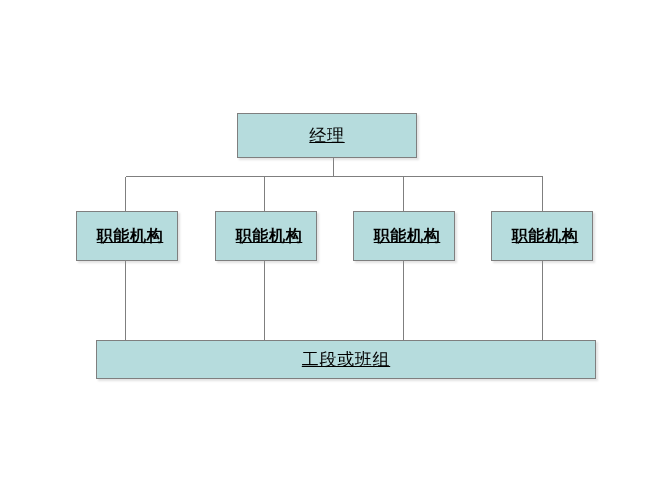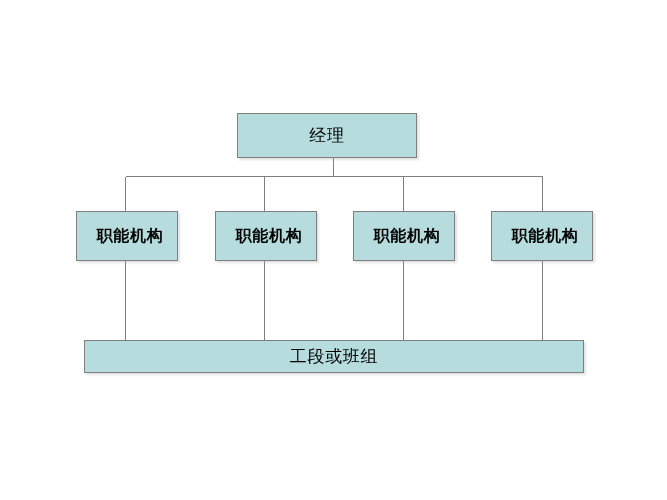--- a/index.html
+++ b/index.html
@@ -33,20 +33,21 @@
     justify-content: center;
     color: #000000;
     z-index: 2;
   }
   .node-label {
     display: block;
     text-align: left;
     line-height: 1.1;
     letter-spacing: 0.04em;
     white-space: nowrap;
+    text-decoration: underline;
   }
   #node-manager {
     left: 237px;
     top: 113px;
     width: 180px;
     height: 45px;
   }
   #node-manager .node-label { font-size: 17px; }
 
   .node-functional {
@@ -58,24 +59,24 @@
   .node-functional .node-label {
     font-size: 16px;
     font-weight: bold;
   }
   #node-functional-1 { left: 76px; }
   #node-functional-2 { left: 215px; }
   #node-functional-3 { left: 353px; }
   #node-functional-4 { left: 491px; }
 
   #node-workteam {
-    left: 84px;
+    left: 96px;
     top: 340px;
     width: 500px;
-    height: 33px;
+    height: 39px;
   }
   #node-workteam .node-label { font-size: 17px; }
 </style>
 </head>
 <body>
 
 <div id="canvas">
 
   <svg id="connector-layer" viewBox="0 0 667 500" width="667" height="500" xmlns="http://www.w3.org/2000/svg">
     <g stroke="#7f7f7f" stroke-width="1.4" fill="none" shape-rendering="crispEdges">

